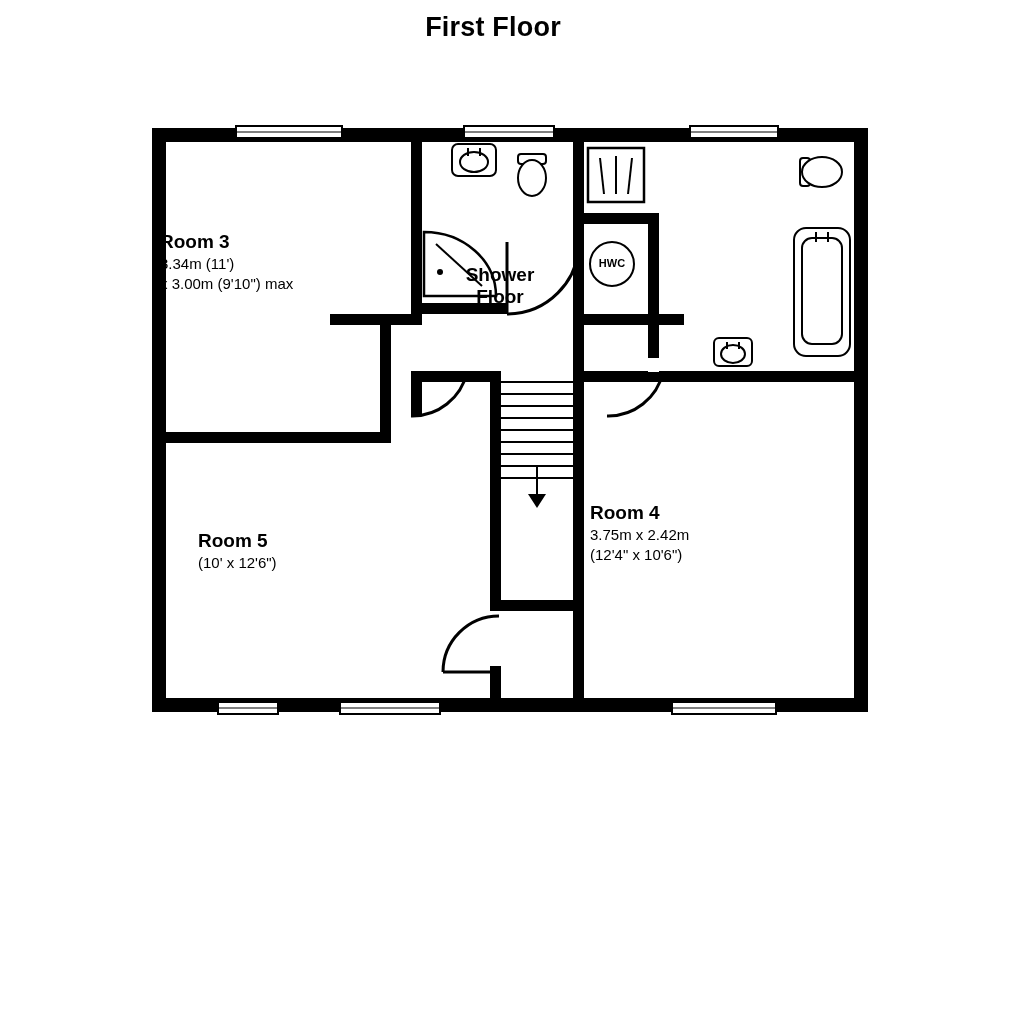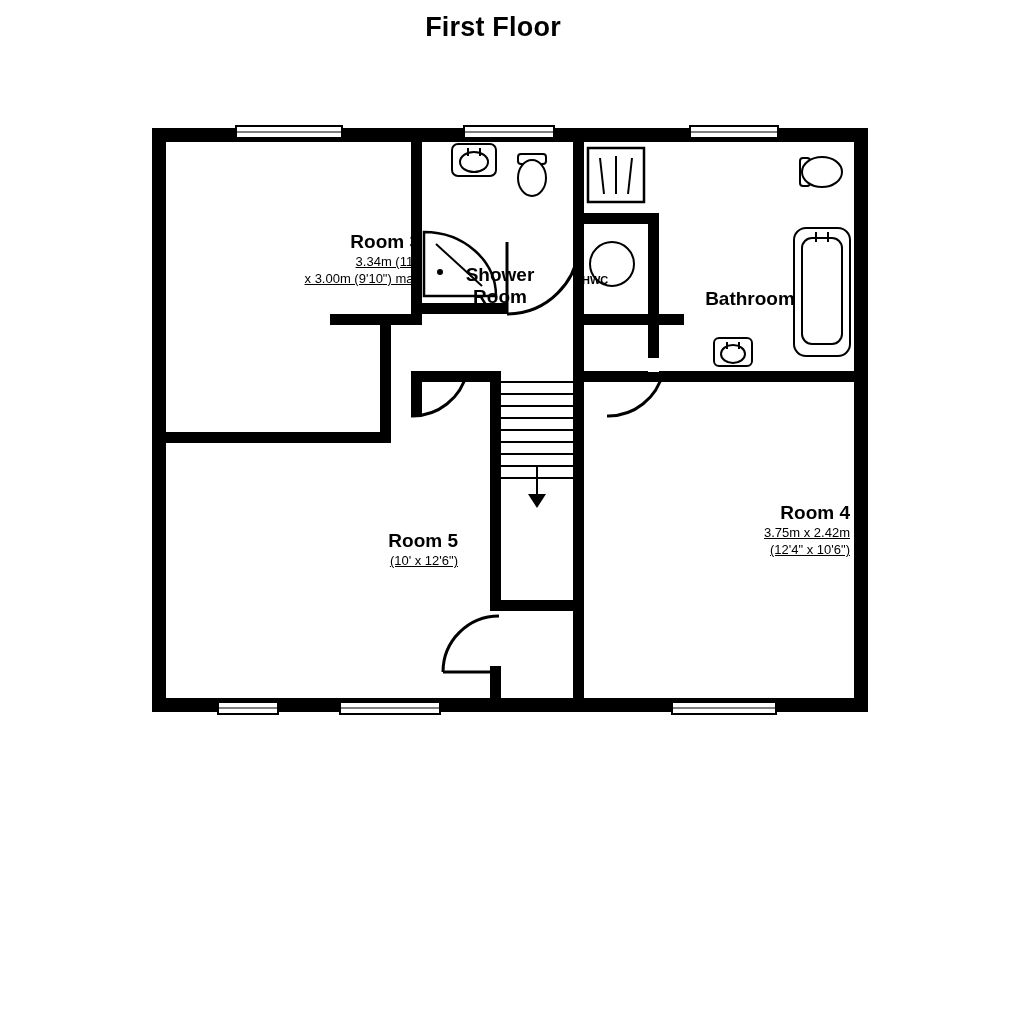--- a/index.html
+++ b/index.html
@@ -33,47 +33,45 @@
     font-size: 27px;
     font-weight: bold;
     letter-spacing: 0.2px;
   }
   #plan-subtitle {
     top: 39px;
     font-size: 15px;
   }
   .room-label {
     position: absolute;
-    text-align: right;
+    text-align: left;
     line-height: 1.28;
   }
   .room-name {
     font-size: 19px;
     font-weight: bold;
     white-space: nowrap;
   }
   .room-dims {
-    font-size: 13px;
+    font-size: 15px;
     white-space: nowrap;
-    text-decoration: underline;
   }
   .tag-label {
     position: absolute;
     text-align: center;
     font-size: 19px;
     font-weight: bold;
     line-height: 1.15;
     margin-top: 48px;
   }
   .hwc-text {
     position: absolute;
     font-size: 11px;
     font-weight: bold;
-    text-align: left;
-    margin-top: 17px;
+    text-align: center;
   }
 </style>
 </head>
 <body>
 
 <div id="floorplan">
 
   <div class="title" id="plan-title">First Floor</div>
 
   <svg width="1024" height="1024" viewBox="0 0 1024 1024">
@@ -246,22 +244,19 @@
   </div>
 
   <div class="room-label" style="left:590px; top:495px; width:260px;">
     <div class="room-name">Room 4</div>
     <div class="room-dims">3.75m x 2.42m</div>
     <div class="room-dims">(12'4" x 10'6")</div>
   </div>
 
   <div class="tag-label" style="left:400px; top:210px; width:200px;">
     <div>Shower</div>
-    <div>Room</div>
-  </div>
-
-  <div class="tag-label" style="left:640px; top:234px; width:220px;">
-    <div>Bathroom</div>
-  </div>
+    <div>Floor</div>
+  </div>
+
 
   <div class="hwc-text" style="left:582px; top:251px; width:60px;">HWC</div>
 
 </div>
 
 </body></html>

